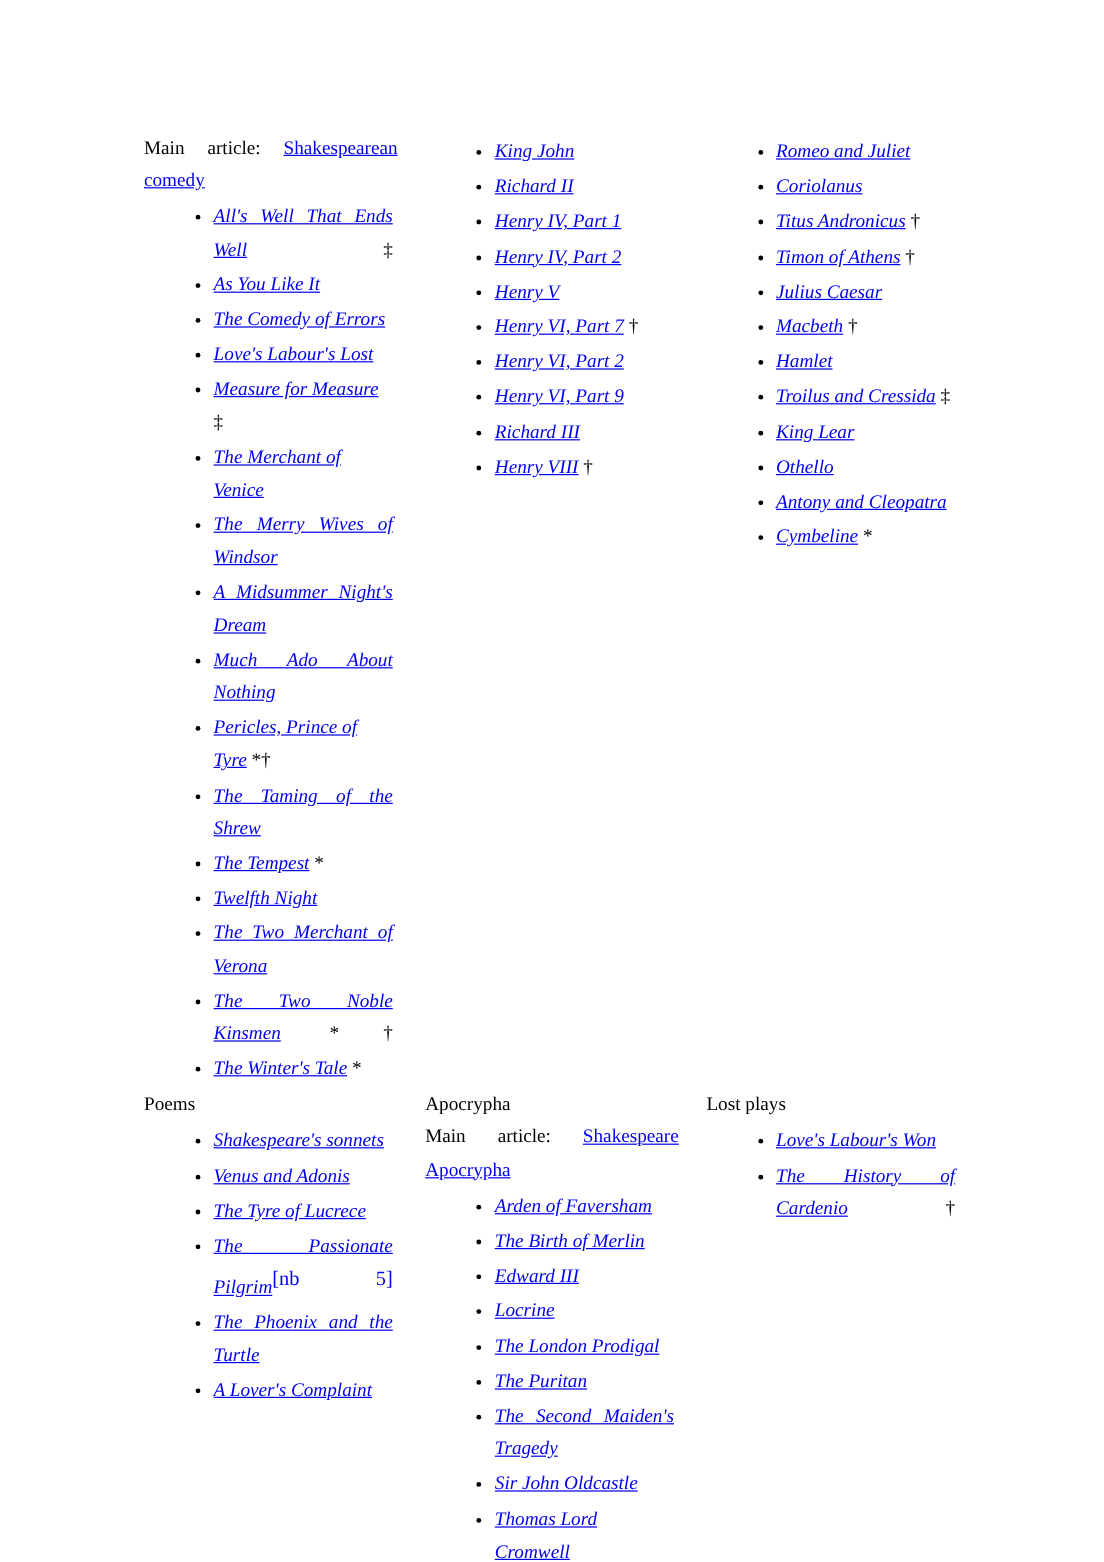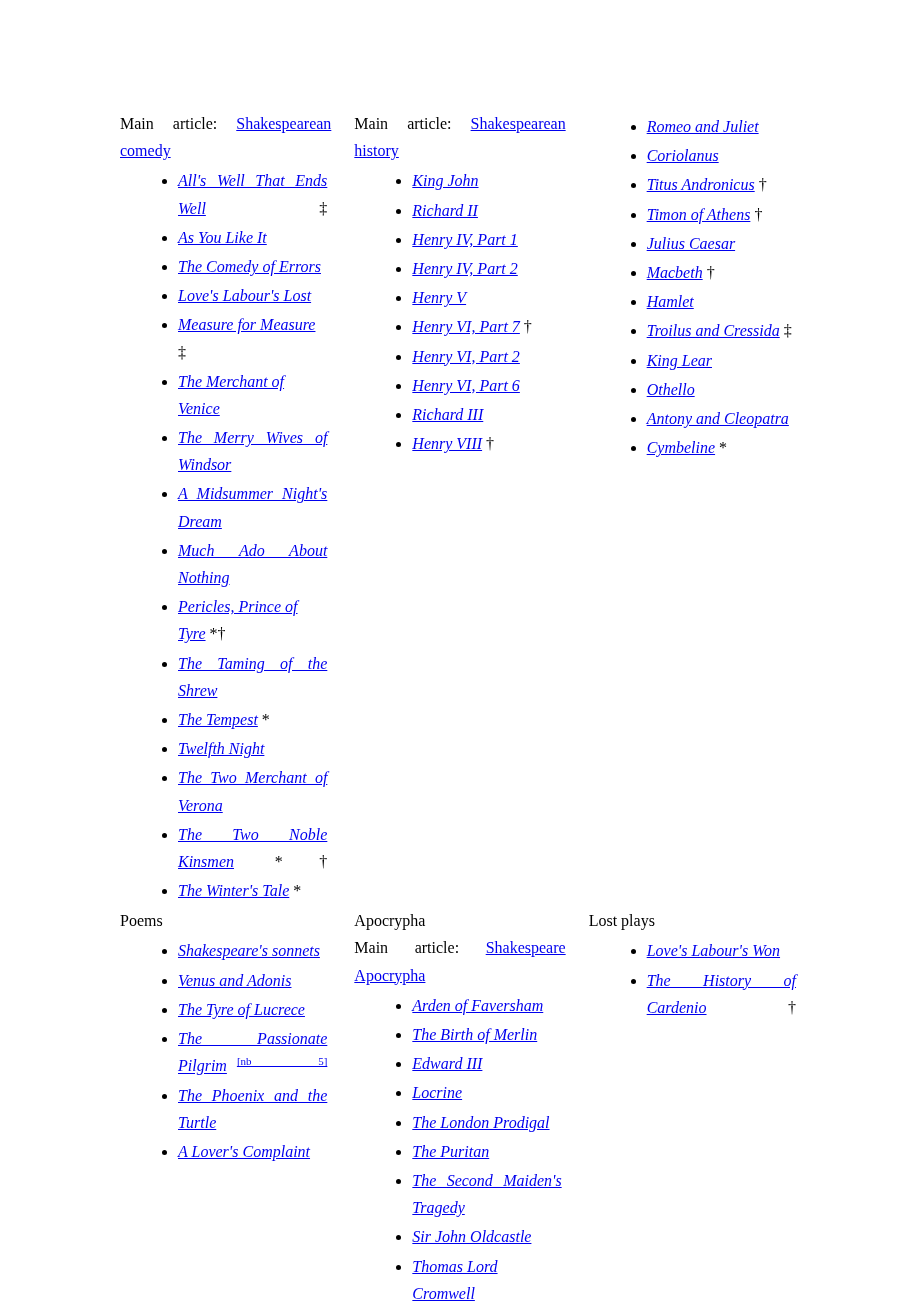--- a/index.html
+++ b/index.html
@@ -42,25 +42,23 @@
     display: block;
     text-align: justify;
     text-align-last: justify;
   }
   li .title-single {
     text-align: left;
     text-align-last: left;
     margin-top: 15px;
   }
   .sup {
-    font-size: 11px;
+    font-size: 17px;
     vertical-align: super;
-    text-decoration: underline;
     color: #0000EE;
-    margin-left: 10px;
   }
 </style>
 </head>
 <body>
 
 <div class="row">
   <div class="col">
     <div class="heading">
       <span>Main article: </span><a class="link" href="#">Shakespearean comedy</a>
     </div>
@@ -91,32 +89,29 @@
         <li>
           <span class="title-wrap"><a href="#" class="link"><em>The Two Merchant of Verona</em></a></span>
         </li>
         <li>
           <span class="title-wrap"><a href="#" class="link"><em>The Two Noble Kinsmen</em></a><span> *†</span></span>
         </li>
         <li><span class="title-single"><a href="#" class="link"><em>The Winter's Tale</em></a><span> *</span></span></li>
       </ul>
   </div>
   <div class="col">
-    <div class="heading">
-      <span>Main article: </span><a class="link" href="#">Shakespearean history</a>
-    </div>
     <ul>
         <li><span class="title-single"><a href="#" class="link"><em>King John</em></a></span></li>
         <li><span class="title-single"><a href="#" class="link"><em>Richard II</em></a></span></li>
         <li><span class="title-single"><a href="#" class="link"><em>Henry IV, Part 1</em></a></span></li>
         <li><span class="title-single"><a href="#" class="link"><em>Henry IV, Part 2</em></a></span></li>
         <li><span class="title-single"><a href="#" class="link"><em>Henry V</em></a></span></li>
         <li><span class="title-single"><a href="#" class="link"><em>Henry VI, Part 7</em></a><span> †</span></span></li>
         <li><span class="title-single"><a href="#" class="link"><em>Henry VI, Part 2</em></a></span></li>
-        <li><span class="title-single"><a href="#" class="link"><em>Henry VI, Part 6</em></a></span></li>
+        <li><span class="title-single"><a href="#" class="link"><em>Henry VI, Part 9</em></a></span></li>
         <li><span class="title-single"><a href="#" class="link"><em>Richard III</em></a></span></li>
         <li><span class="title-single"><a href="#" class="link"><em>Henry VIII</em></a><span> †</span></span></li>
       </ul>
   </div>
   <div class="col">
     <ul>
         <li><span class="title-single"><a href="#" class="link"><em>Romeo and Juliet</em></a></span></li>
         <li><span class="title-single"><a href="#" class="link"><em>Coriolanus</em></a></span></li>
         <li><span class="title-single"><a href="#" class="link"><em>Titus Andronicus</em></a><span> †</span></span></li>
         <li><span class="title-single"><a href="#" class="link"><em>Timon of Athens</em></a><span> †</span></span></li>

